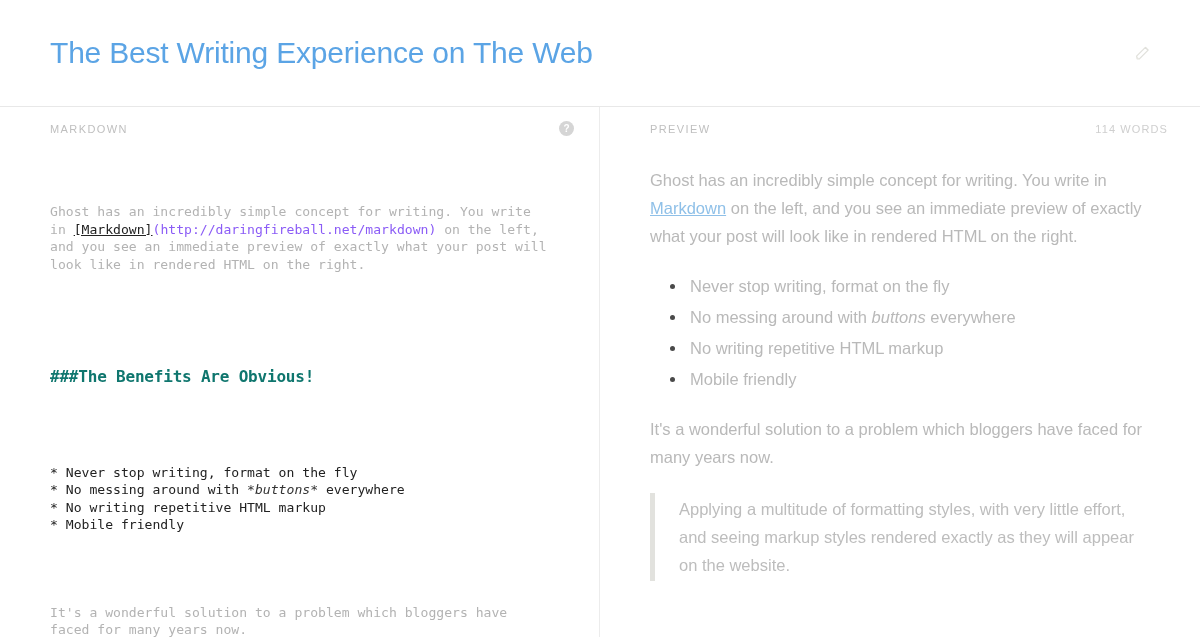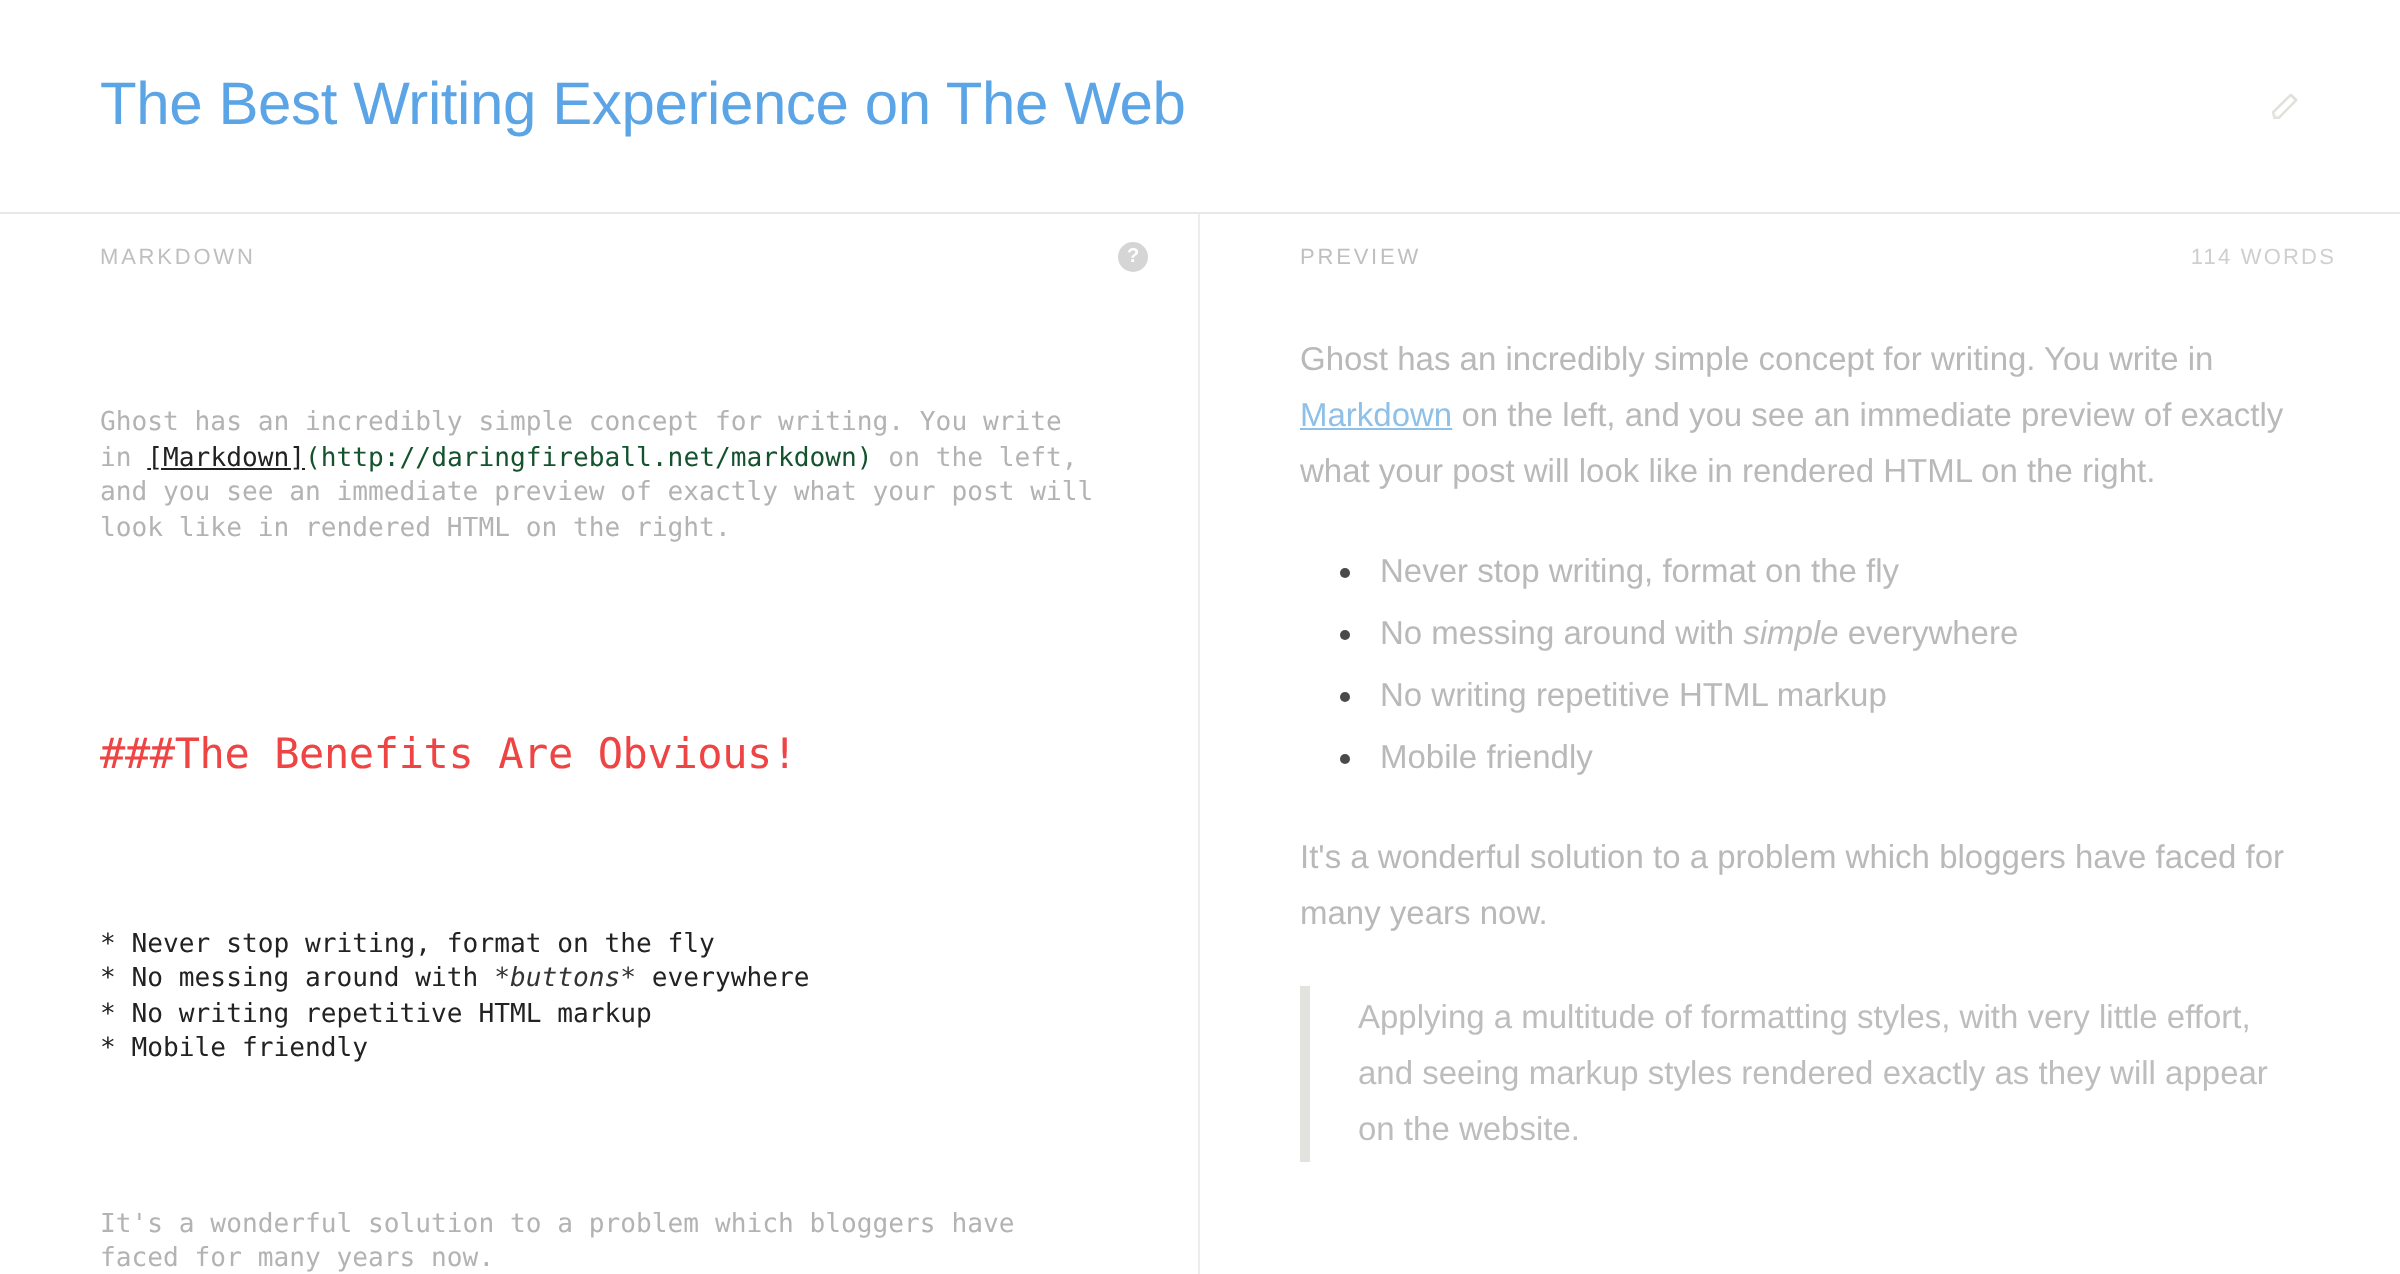--- a/index.html
+++ b/index.html
@@ -130,25 +130,25 @@
     word-wrap: break-word;
     cursor: text;
     outline: none;
   }
   .md-body .md-p { margin: 0 0 17.5px 0; }
   .md-strongline { color: #222; }
   .md-link-bracket {
     color: #222;
     text-decoration: underline;
   }
-  .md-url { color: #14532d; }
+  .md-url { color: #8b5cf6; }
   .md-heading {
-    color: #ef4444;
-    font-weight: 400;
-    font-size: 21px;
+    color: #0f766e;
+    font-weight: 700;
+    font-size: 16px;
     line-height: 24px;
     margin: 22px 0 22px 0;
     letter-spacing: -0.2px;
   }
   .md-list { color: #333; margin: 0 0 17.5px 0; }
   .md-em { font-style: italic; color: #333; text-align: right; }
 
   
   .pv-body {
     padding: 16px 52px 0 50px;
@@ -245,21 +245,21 @@
         <span class="pane-label">PREVIEW</span>
         <span class="word-count">114 WORDS</span>
       </div>
 
       <div class="pv-body">
         <p><span>Ghost has an incredibly simple concept for writing. You write in </span><a href="#">Markdown</a><span> on the left, and you see an immediate preview of exactly what your post will look like in rendered HTML on the right.</span></p>
 
 
         <ul>
           <li><span>Never stop writing, format on the fly</span></li>
-          <li><span>No messing around with </span><em>simple</em><span> everywhere</span></li>
+          <li><span>No messing around with </span><em>buttons</em><span> everywhere</span></li>
           <li><span>No writing repetitive HTML markup</span></li>
           <li><span>Mobile friendly</span></li>
         </ul>
 
         <p>It's a wonderful solution to a problem which bloggers have faced for many years now.</p>
 
         <blockquote class="pv-quote">
           <p>Applying a multitude of formatting styles, with very little effort, and seeing markup styles rendered exactly as they will appear on the website.</p>
         </blockquote>
 

